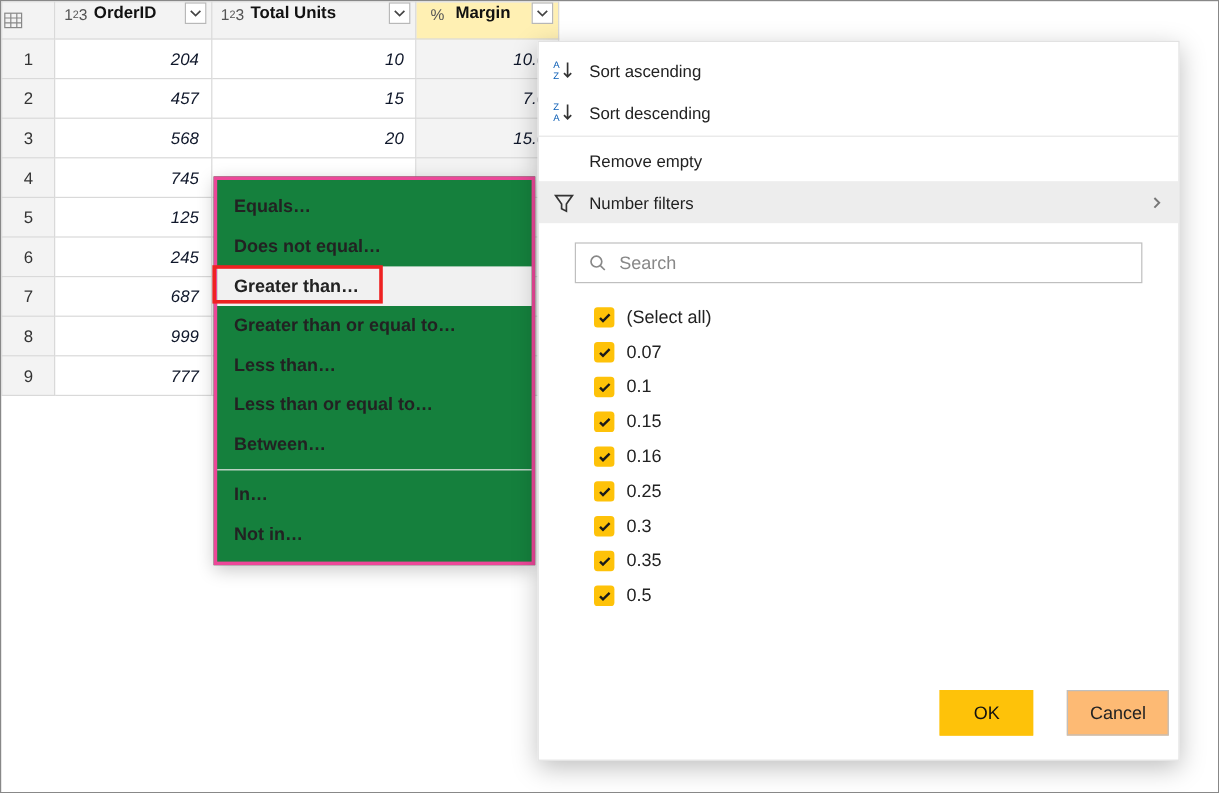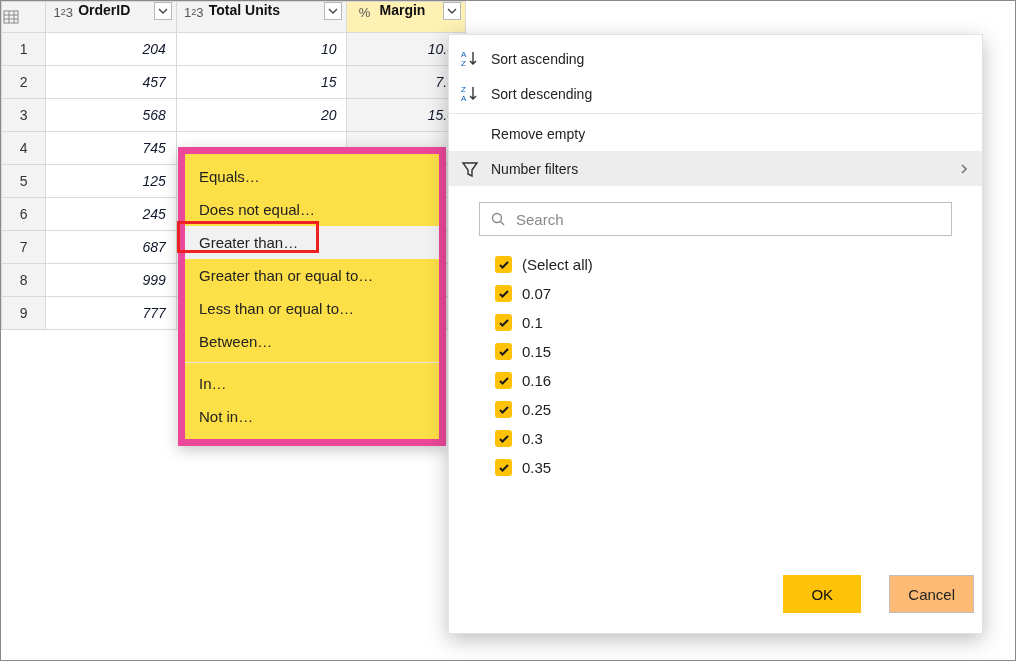--- a/index.html
+++ b/index.html
@@ -17,22 +17,22 @@
   .colhdr-inner { display:flex; height:30px; padding:0 4px 0 6px; gap:2px; }
   .type-ico { display:inline-flex; align-items:center; justify-content:center; width:22px; height:20px; font-size:13px; color:#555; }
   .coltitle { flex:1; font-weight:600; font-size:14px; color:#111; padding-left:2px; }
   .dd { width:18px; height:18px; border:1px solid #b8b8b8; background:#fff; display:inline-flex; align-items:center; justify-content:center; color:#444; }
   .dd svg { width:10px; height:10px; }
   .rownum { width:44px; text-align:center; background:#f3f3f3; color:#333; height:33px; }
   .cell { text-align:right; padding-right:10px !important; height:33px; font-style:italic; color:#0f172a; }
   .cell.highlight { background:#f3f3f3; }
 
   
-  .submenu { position:absolute; left:177px; top:146px; width:268px; background:#fde047;
-             box-shadow:0 4px 14px rgba(0,0,0,.22); border:7px solid #ec4899; padding:6px 0; }
+  .submenu { position:absolute; left:177px; top:146px; width:268px; background:#15803d;
+             box-shadow:0 4px 14px rgba(0,0,0,.22); border:3px solid #ec4899; padding:6px 0;font-weight:bold; }
   .submenu .item { padding:8px 14px; font-size:15px; cursor:default; }
   .submenu .sep { height:1px; background:#e5e5e5; margin:4px 0; }
   .submenu .item.selected { background:#f1f1f1; }
   .redbox { position:absolute; left:176px; top:220px; width:142px; height:32px;
             border:3px solid #e22; pointer-events:none; }
 
   
   .panel { position:absolute; left:447px; top:33px; width:535px; height:600px;
            background:#fff; box-shadow:0 6px 20px rgba(0,0,0,.25); border:1px solid #e2e2e2; }
   .panel .menu { padding-top:6px; }
@@ -169,20 +169,21 @@
           </tr>
         </tbody>
     </table>
   </div>
 
   <div class="submenu" id="submenu">
       <div class="item">Equals…</div>
       <div class="item">Does not equal…</div>
       <div class="item selected">Greater than…</div>
       <div class="item">Greater than or equal to…</div>
+      <div class="item">Less than…</div>
       <div class="item">Less than or equal to…</div>
       <div class="item">Between…</div>
       <div class="sep"></div>
       <div class="item">In…</div>
       <div class="item">Not in…</div>
     </div>
   <div class="redbox"></div>
 
   <div class="panel">
     <div class="menu">
@@ -294,20 +295,28 @@
           <span>0.3</span>
         </div>
         <div class="chk">
           <span class="chkbox">
             <svg viewBox="0 0 12 12">
               <path d="M2 6 l2.5 2.5 L10 3" fill="none" stroke="#1a1a1a" stroke-width="2"></path>
             </svg>
           </span>
           <span>0.35</span>
         </div>
+        <div class="chk">
+          <span class="chkbox">
+            <svg viewBox="0 0 12 12">
+              <path d="M2 6 l2.5 2.5 L10 3" fill="none" stroke="#1a1a1a" stroke-width="2"></path>
+            </svg>
+          </span>
+          <span>0.5</span>
+        </div>
       </div>
     <div class="btnrow">
       <div class="btn primary">
           <span>OK</span>
         </div>
       <div class="btn">
           <span>Cancel</span>
         </div>
     </div>
   </div>

